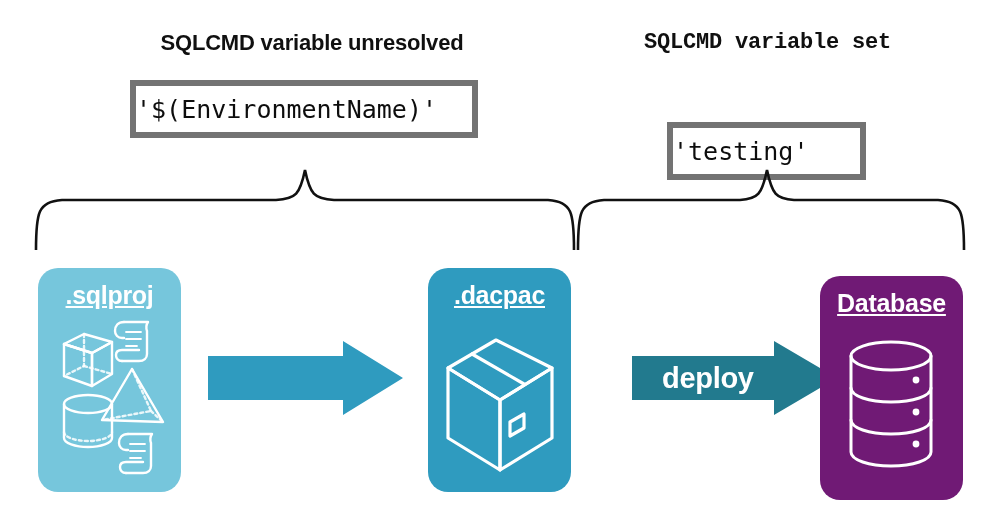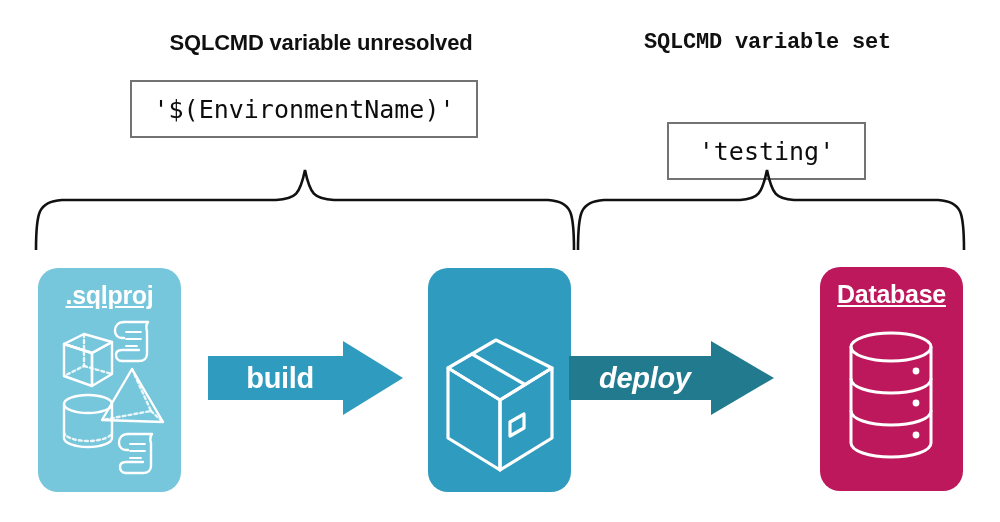--- a/index.html
+++ b/index.html
@@ -14,30 +14,30 @@
   .heading{
     position:absolute;
     font-family:"Liberation Sans", sans-serif;
     font-weight:bold;
     font-size:22px;
     color:#101010;
     letter-spacing:-0.2px;
     white-space:nowrap;
     text-align:center;
   }
-  #heading-left{left:16px;top:30px;width:610px;}
+  #heading-left{left:7px;top:30px;width:610px;}
   #heading-right{left:600px;top:30px;width:335px;font-family:Liberation Mono, monospace;}
 
   
   .code-box{
     position:absolute;
     box-sizing:border-box;
-    border:2px solid #737373;
+    border:6px solid #737373;
     background:#ffffff;
-    display:flex;align-items:center;justify-content:center;
+    display:flex;align-items:center;
   }
   .code-box .code-text{
     font-family:"DejaVu Sans Mono","Liberation Mono",monospace;
     font-size:25px;
     color:#0d0d0d;
     white-space:pre;
     letter-spacing:0px;
   }
   #code-box-left{left:130px;top:80px;width:348px;height:58px;}
   #code-box-right{left:667px;top:80px;width:199px;height:58px;margin-top:42px;}
@@ -60,39 +60,39 @@
     font-size:25px;
     color:#ffffff;
     letter-spacing:-0.3px;
     white-space:nowrap;
     text-decoration:underline;
   }
   .card .card-art{position:absolute;left:0;top:42px;width:100%;height:180px;}
 
   #card-sqlproj{left:38px;top:268px;width:143px;height:224px;background:#76C6DC;}
   #card-dacpac{left:428px;top:268px;width:143px;height:224px;background:#2F9BBF;}
-  #card-database{left:820px;top:267px;width:143px;height:224px;background:#be185d;}
+  #card-database{left:820px;top:276px;width:143px;height:224px;background:#701a75;}
 
   
   .arrow{position:absolute;}
   .arrow .arrow-label{
     position:absolute;
     left:0;top:0;
     width:74%;
     height:100%;
     display:flex;align-items:center;justify-content:center;
     font-family:"Liberation Sans", sans-serif;
     font-weight:bold;
     font-size:29px;
     color:#ffffff;
     letter-spacing:-0.3px;
     pointer-events:none;
   }
   #arrow-build{left:208px;top:341px;width:195px;height:74px;}
-  #arrow-deploy{left:569px;top:341px;width:205px;height:74px;font-style:italic;}
+  #arrow-deploy{left:632px;top:341px;width:205px;height:74px;}
 </style>
 </head>
 <body>
 
 <div id="stage">
 
   <div class="heading" id="heading-left">SQLCMD variable unresolved</div>
 
   <div class="heading" id="heading-right">SQLCMD variable set</div>
 
@@ -158,24 +158,24 @@
         </g>
 
       </g>
     </svg>
   </div>
 
   <div class="arrow" id="arrow-build">
     <svg viewBox="0 0 195 74" width="195" height="74">
       <polygon points="0,15 135,15 135,0 195,37 135,74 135,59 0,59" fill="#2F9BBF"></polygon>
     </svg>
-    <div class="arrow-label">build</div>
   </div>
 
   <div class="card" id="card-dacpac">
+    <div class="card-label">.dacpac</div>
     <svg class="card-art" viewBox="0 0 143 180">
       <g fill="none" stroke="#ffffff" stroke-width="3.2" stroke-linejoin="round" stroke-linecap="round">
 
         <path d="M 20,58 L 20,128 L 72,160 L 72,90 Z"></path>
         <path d="M 72,90 L 72,160 L 124,128 L 124,58 Z"></path>
 
         <path d="M 20,58 L 68,30 L 124,58 L 72,90 Z"></path>
         <path d="M 44,44 L 96,74"></path>
 
         <path d="M 82,112 L 96,104 L 96,118 L 82,126 Z"></path>

